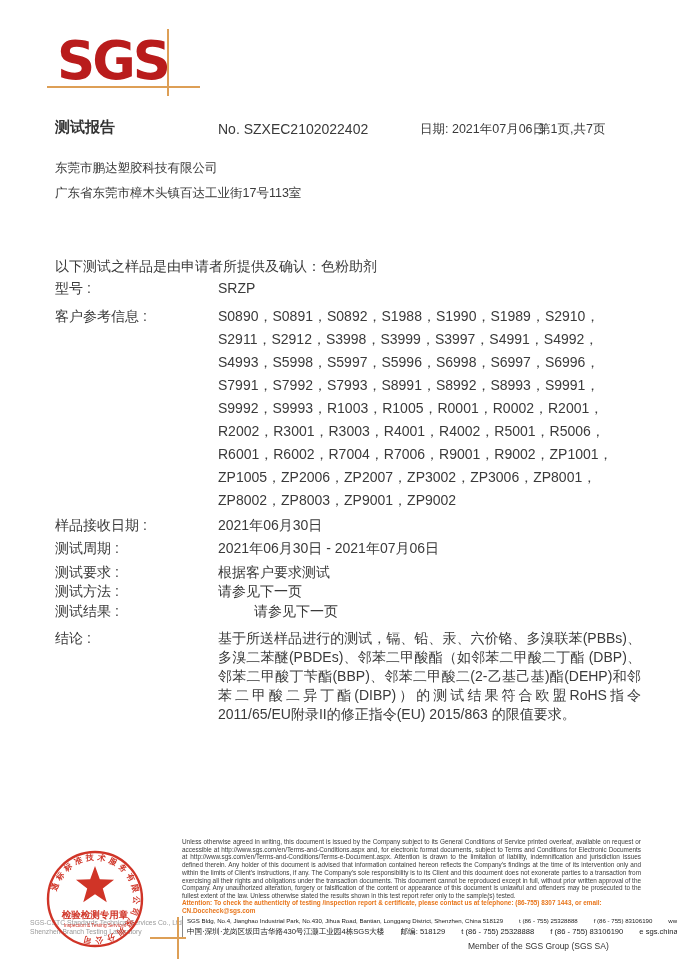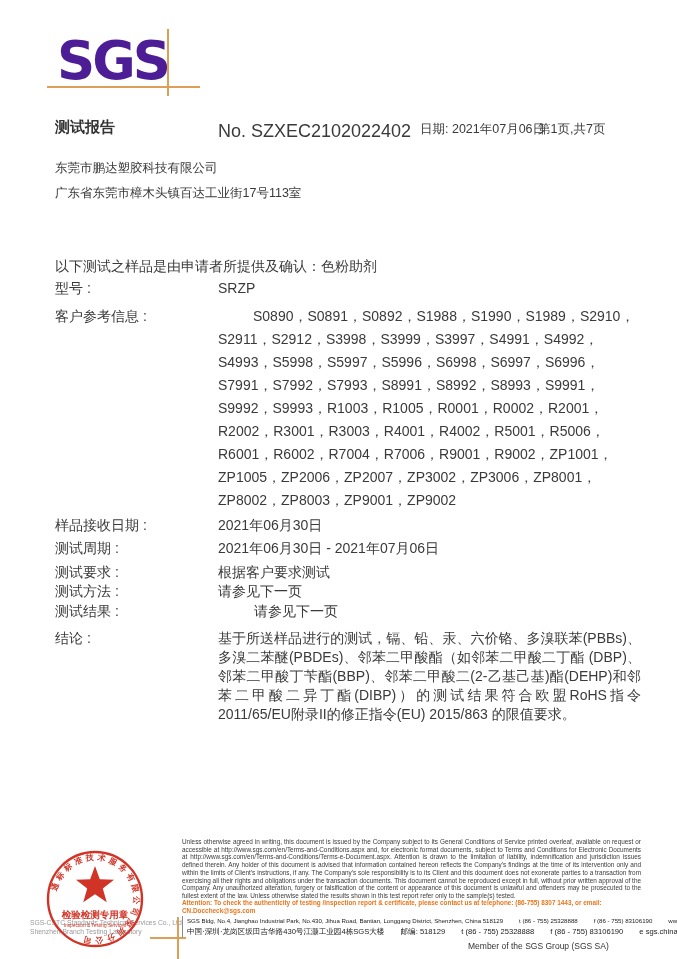--- a/index.html
+++ b/index.html
@@ -3,28 +3,28 @@
 <meta charset="utf-8">
 <style>
   html,body { margin:0; padding:0; background:#ffffff; }
   .page {
     position:relative; width:677px; height:959px; background:#fff;
     font-family:"Liberation Sans", sans-serif; color:#3a3a3a; overflow:hidden;
   }
   
   .logo {
     position:absolute; left:57px; top:36px; font-size:53px; line-height:50px;
-    font-weight:bold; color:#4c1d95; letter-spacing:-3px;
+    font-weight:bold; color:#b91c1c; letter-spacing:-3px;
     font-family:"DejaVu Sans", sans-serif;
   }
   .accent { position:absolute; background:#dd9f56; }
   .logo-hline { left:47px; top:86px; width:153px; height:2px; }
   .logo-vline { left:167px; top:29px; width:2px; height:67px; }
   .report-title { position:absolute; left:55px; top:118px; font-size:15px; font-weight:bold; color:#333; }
-  .report-no   { position:absolute; left:218px; top:121px; font-size:18px; }
+  .report-no   { position:absolute; left:218px; top:121px; font-size:14px; }
   .report-date { position:absolute; left:420px; top:121px; font-size:12.5px; }
   .report-page { position:absolute; left:538px; top:121px; font-size:12.5px; }
   
   .applicant-name    { position:absolute; left:55px; top:160px; font-size:12.5px; }
   .applicant-address { position:absolute; left:55px; top:185px; font-size:12.5px; }
   
   .info { position:absolute; left:55px; top:258px; width:586px; font-size:14px; }
   .note { line-height:16px; margin-bottom:7px; }
   .row  { display:flex; align-items:flex-start; margin-bottom:8px; line-height:15.5px; }
   .row.tight { margin-bottom:4px; }
@@ -79,21 +79,21 @@
 
 
     <div class="row">
       <span class="lbl">型号 :</span>
       <span class="val">SRZP</span>
     </div>
 
     <div class="row" style="margin-bottom:6px;">
       <span class="lbl" style="line-height:23px;">客户参考信息 :</span>
       <span class="val">
-        <span class="ref-line" style="display:block;margin-left:35px;">S0890，S0891，S0892，S1988，S1990，S1989，S2910，</span>
+        <span class="ref-line" style="display:block;">S0890，S0891，S0892，S1988，S1990，S1989，S2910，</span>
         <span class="ref-line" style="display:block;">S2911，S2912，S3998，S3999，S3997，S4991，S4992，</span>
         <span class="ref-line" style="display:block;">S4993，S5998，S5997，S5996，S6998，S6997，S6996，</span>
         <span class="ref-line" style="display:block;">S7991，S7992，S7993，S8991，S8992，S8993，S9991，</span>
         <span class="ref-line" style="display:block;">S9992，S9993，R1003，R1005，R0001，R0002，R2001，</span>
         <span class="ref-line" style="display:block;">R2002，R3001，R3003，R4001，R4002，R5001，R5006，</span>
         <span class="ref-line" style="display:block;">R6001，R6002，R7004，R7006，R9001，R9002，ZP1001，</span>
         <span class="ref-line" style="display:block;">ZP1005，ZP2006，ZP2007，ZP3002，ZP3006，ZP8001，</span>
         <span class="ref-line" style="display:block;">ZP8002，ZP8003，ZP9001，ZP9002</span>
       </span>
     </div>

